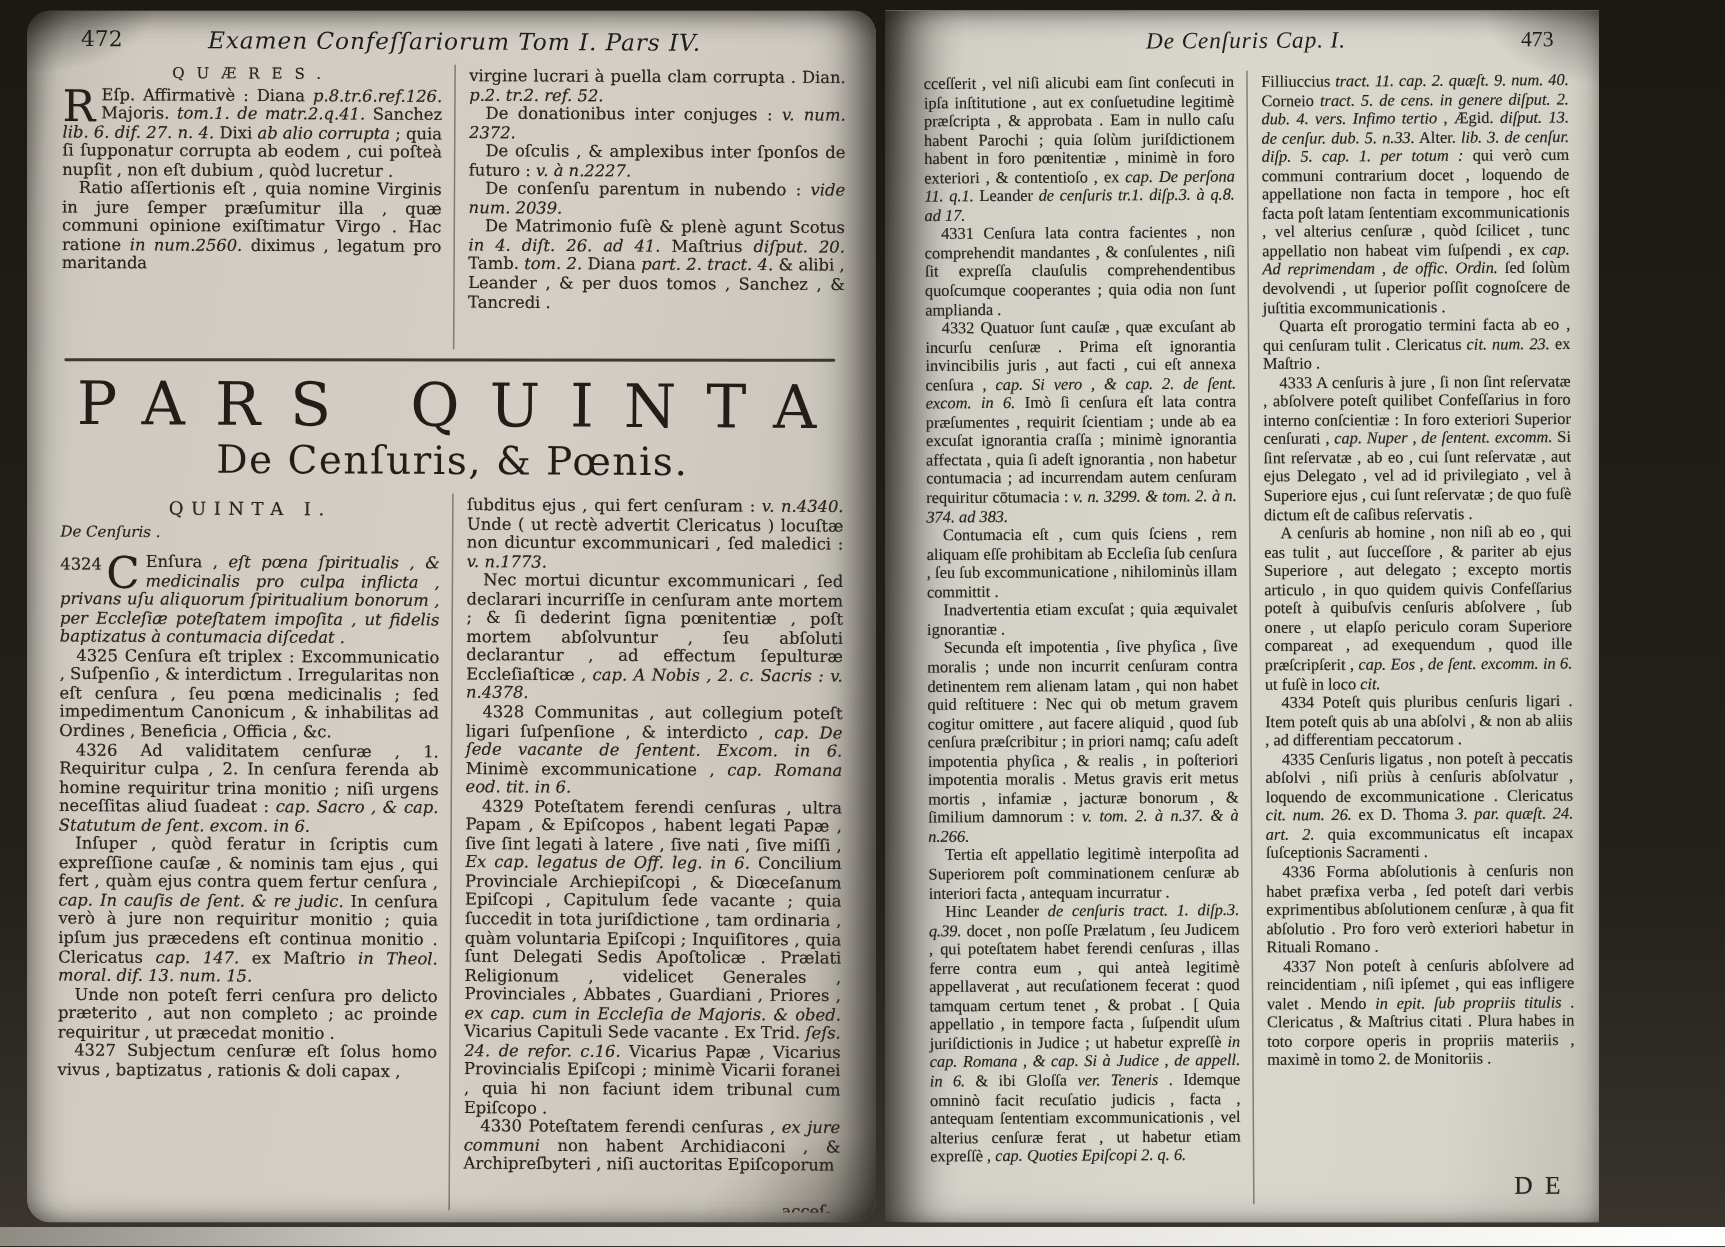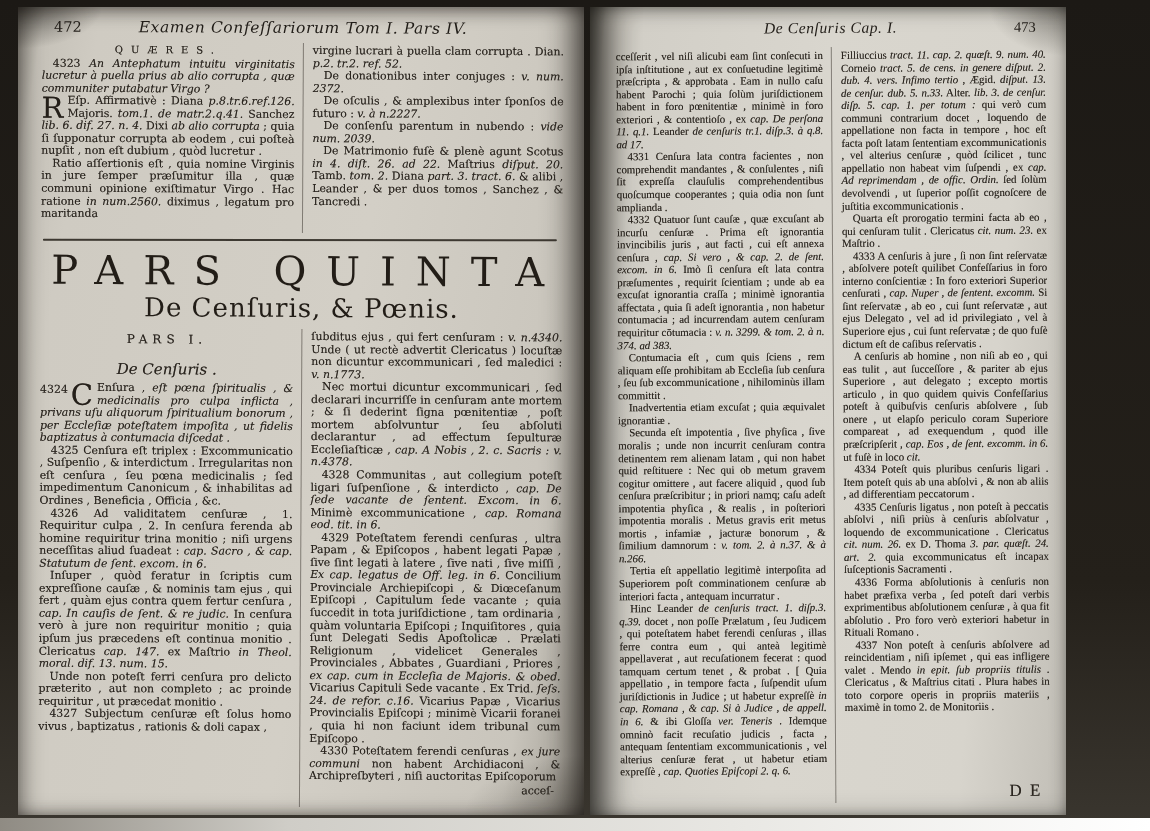--- a/index.html
+++ b/index.html
@@ -15,21 +15,21 @@
   .page { position:absolute; top:7px; height:808px; overflow:hidden; }
 
   .page-left { left:18px; width:566px;
     background:
       radial-gradient(ellipse 120px 60px at 0% 0%, rgba(18,16,13,.55), transparent 70%),
       radial-gradient(ellipse 160px 80px at 100% 100%, rgba(40,36,30,.35), transparent 75%),
       linear-gradient(100deg,#a29e95 0%,#c6c2b9 4%,#cfcbc2 12%,#d3cfc6 55%,#c9c5bc 88%,#9c988f 100%);
     box-shadow: inset -24px 0 30px -14px rgba(22,19,15,.8),
                 inset 16px 0 22px -12px rgba(25,22,18,.55),
                 inset 0 14px 18px -12px rgba(25,22,18,.5),
-                inset 0 -10px 14px -10px rgba(60,55,48,.4); }
+                inset 0 -10px 14px -10px rgba(60,55,48,.4); border-radius: 16px; }
 
   .page-right { left:590px; width:476px;
     background:
       radial-gradient(ellipse 110px 70px at 100% 0%, rgba(30,27,22,.45), transparent 70%),
       linear-gradient(95deg,#8e8a81 0%,#bcb8af 3%,#d2cfc7 10%,#d9d6ce 45%,#d7d4cc 80%,#c1beb6 100%);
     box-shadow: inset 28px 0 32px -14px rgba(18,16,13,.85),
                 inset -10px 0 16px -10px rgba(30,27,22,.45),
                 inset 0 12px 16px -12px rgba(25,22,18,.45),
                 inset 0 -8px 12px -10px rgba(50,46,40,.35); font-family: Liberation Serif, serif; }
 
@@ -57,22 +57,22 @@
   .part-title { font-size:40px; line-height:44px; letter-spacing:20px; text-indent:12px;
                 white-space:nowrap; }
   .part-subtitle { font-size:26px; line-height:30px; letter-spacing:1px; }
 
   p.para { font-size:10.9px; line-height:12.55px; text-align:justify; color:#2a251f;
            text-shadow:0 0 .5px rgba(42,37,31,.55); }
   p.indent { text-indent:11px; }
   p.flush { text-indent:0; }
   p.center-caps { text-align:center; letter-spacing:8px; font-size:10px; margin:0 0 1px; }
   p.center-caps-sm { text-align:center; letter-spacing:5px; font-size:12px; margin:3px 0 4px; }
-  p.center-italic { text-align:center; font-style:italic; font-size:15px; margin:17px 0 7px; }
-  p.catchword { text-align:right; padding-right:6px; margin-top:1px; }
+  p.center-italic { text-align:left; font-style:italic; font-size:10px; margin:4px 0 7px; }
+  p.catchword { text-align:right; padding-right:6px; margin-top:18px; }
   p.catchword-abs { position:absolute; right:10px; bottom:4px; font-size:17px; letter-spacing:2px; }
 
   .dropwrap { float:left; display:flex; align-items:flex-start; gap:3px; margin:1px 4px 0 0; }
   .dropwrap .num { font-size:10.9px; line-height:12.55px; padding-top:1px; }
   .bigletter { font-size:29px; line-height:24px; color:#241f19; }
   i { font-style:italic; }
 </style>
 </head>
 <body>
 
@@ -81,44 +81,43 @@
   <div class="page page-left">
     <div class="page-inner">
       <div class="page-header">
         <span class="pagenum pn-left">472</span>
         <span class="running-title">Examen Confeſſariorum Tom I. Pars IV.</span>
       </div>
 
       <div class="two-col top-section">
         <div class="col">
             <p class="para center-caps"><span>QUÆRES.</span></p>
-            <p class="para indent"><span>4323 </span><i>An Antephatum intuitu virginitatis lucretur à puella prius ab alio corrupta , quæ communiter putabatur Virgo ?</i></p>
             <p class="para drop"><span class="dropwrap">
                 <span class="bigletter">R</span>
               </span><span>Eſp. Affirmativè : Diana </span><i>p.8.tr.6.ref.126.</i><span> Majoris. </span><i>tom.1. de matr.2.q.41.</i><span> Sanchez </span><i>lib. 6. dif. 27. n. 4.</i><span> Dixi </span><i>ab alio corrupta</i><span> ; quia ſi ſupponatur corrupta ab eodem , cui poſteà nupſit , non eſt dubium , quòd lucretur .</span></p>
             <p class="para indent"><span>Ratio aſſertionis eſt , quia nomine Virginis in jure ſemper præſumitur illa , quæ communi opinione exiſtimatur Virgo . Hac ratione </span><i>in num.2560.</i><span> diximus , legatum pro maritanda</span></p>
           </div>
         <div class="col">
             <p class="para flush"><span>virgine lucrari à puella clam corrupta . Dian. </span><i>p.2. tr.2. ref. 52.</i></p>
             <p class="para indent"><span>De donationibus inter conjuges : </span><i>v. num. 2372.</i></p>
             <p class="para indent"><span>De oſculis , &amp; amplexibus inter ſponſos de futuro : </span><i>v. à n.2227.</i></p>
             <p class="para indent"><span>De conſenſu parentum in nubendo : </span><i>vide num. 2039.</i></p>
-            <p class="para indent"><span>De Matrimonio fuſè &amp; plenè agunt Scotus </span><i>in 4. diſt. 26. ad 22.</i><span> Maſtrius </span><i>diſput. 20.</i><span> Tamb. </span><i>tom. 2.</i><span> Diana </span><i>part. 3. tract. 6.</i><span> &amp; alibi , Leander , &amp; per duos tomos , Sanchez , &amp; Tancredi .</span></p>
+            <p class="para indent"><span>De Matrimonio fuſè &amp; plenè agunt Scotus </span><i>in 4. diſt. 26. ad 41.</i><span> Maſtrius </span><i>diſput. 20.</i><span> Tamb. </span><i>tom. 2.</i><span> Diana </span><i>part. 2. tract. 4.</i><span> &amp; alibi , Leander , &amp; per duos tomos , Sanchez , &amp; Tancredi .</span></p>
           </div>
       </div>
 
       <div class="part-heading">
         <div class="part-rule"></div>
         <div class="part-title">PARS QUINTA</div>
         <div class="part-subtitle">De Cenſuris, &amp; Pœnis.</div>
       </div>
 
       <div class="two-col bottom-section">
         <div class="col">
-            <p class="para center-caps-sm"><span>PARS I.</span></p>
+            <p class="para center-caps-sm"><span>QUINTA I.</span></p>
             <p class="para center-italic"><span>De Cenſuris .</span></p>
             <p class="para drop"><span class="dropwrap">
                 <span class="num">4324</span>
                 <span class="bigletter">C</span>
               </span><span>Enſura , </span><i>eſt pœna ſpiritualis , &amp; medicinalis pro culpa inflicta , privans uſu aliquorum ſpiritualium bonorum , per Eccleſiæ poteſtatem impoſita , ut fidelis baptizatus à contumacia diſcedat .</i></p>
             <p class="para indent"><span>4325 Cenſura eſt triplex : Excommunicatio , Suſpenſio , &amp; interdictum . Irregularitas non eſt cenſura , ſeu pœna medicinalis ; ſed impedimentum Canonicum , &amp; inhabilitas ad Ordines , Beneficia , Officia , &amp;c.</span></p>
             <p class="para indent"><span>4326 Ad validitatem cenſuræ , 1. Requiritur culpa , 2. In cenſura ferenda ab homine requiritur trina monitio ; niſi urgens neceſſitas aliud ſuadeat : </span><i>cap. Sacro , &amp; cap. Statutum de ſent. excom. in 6.</i></p>
             <p class="para indent"><span>Inſuper , quòd feratur in ſcriptis cum expreſſione cauſæ , &amp; nominis tam ejus , qui fert , quàm ejus contra quem fertur cenſura , </span><i>cap. In cauſis de ſent. &amp; re judic.</i><span> In cenſura verò à jure non requiritur monitio ; quia ipſum jus præcedens eſt continua monitio . Clericatus </span><i>cap. 147.</i><span> ex Maſtrio </span><i>in Theol. moral. dif. 13. num. 15.</i></p>
             <p class="para indent"><span>Unde non poteſt ferri cenſura pro delicto præterito , aut non completo ; ac proinde requiritur , ut præcedat monitio .</span></p>
             <p class="para indent"><span>4327 Subjectum cenſuræ eſt ſolus homo vivus , baptizatus , rationis &amp; doli capax ,</span></p>

